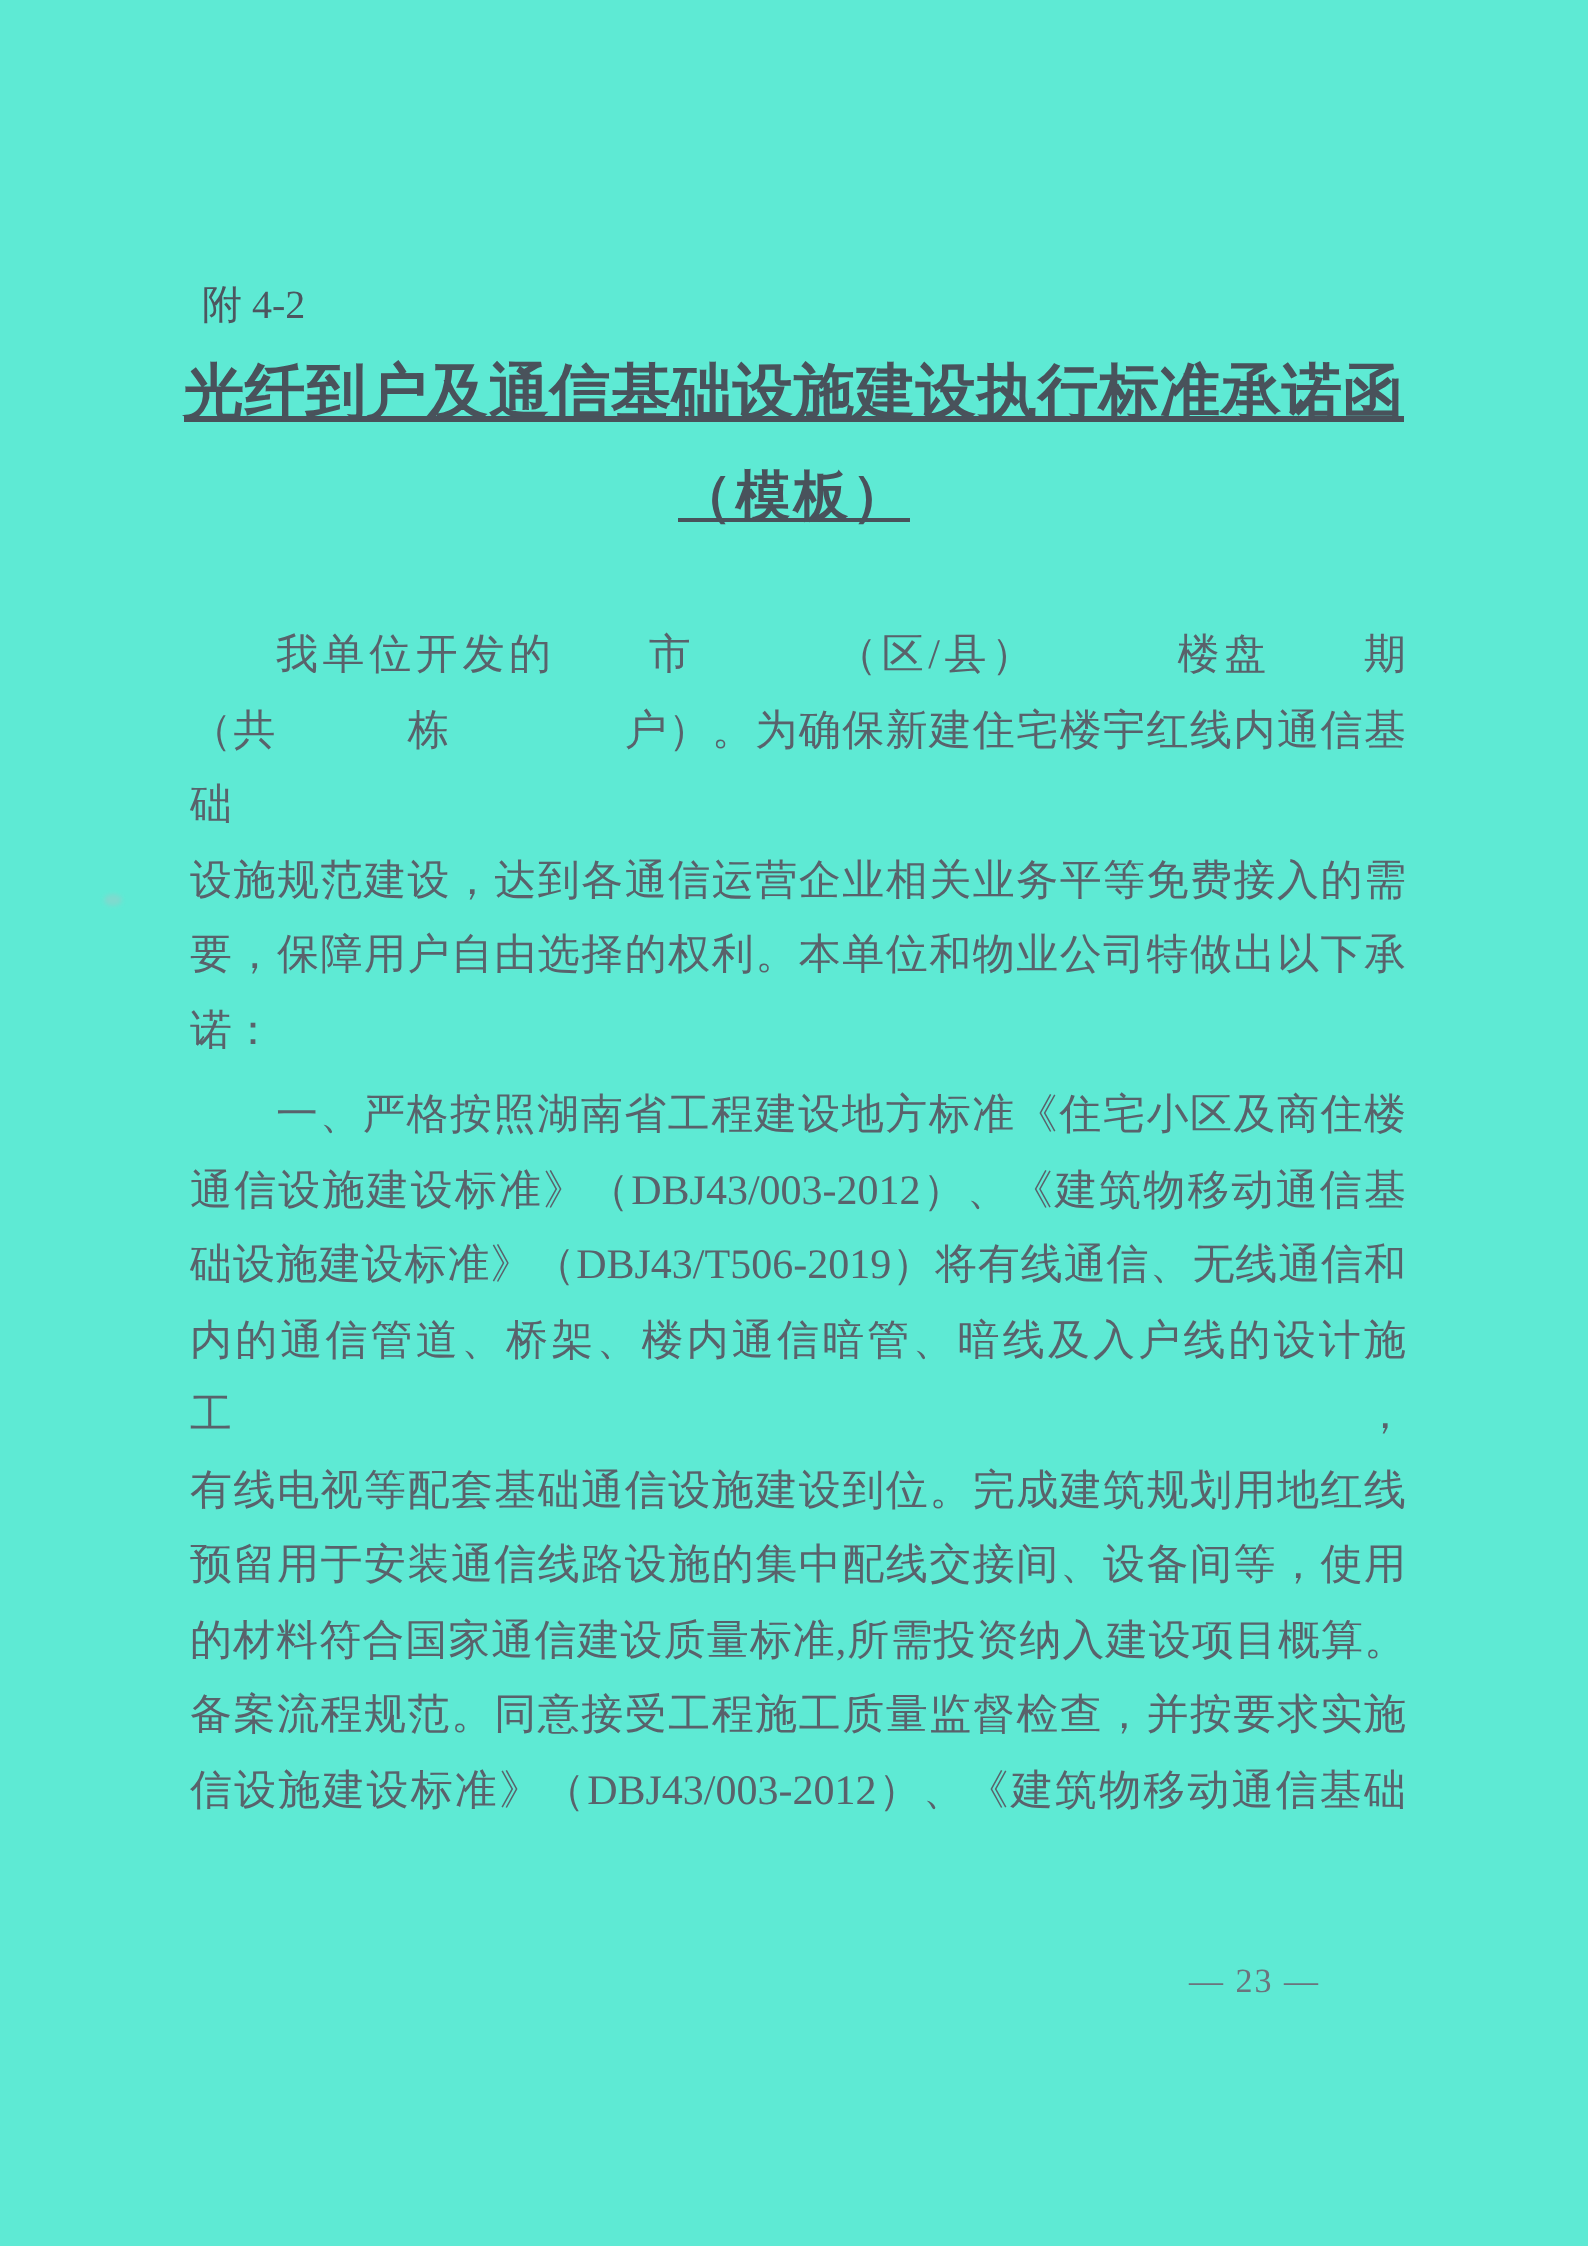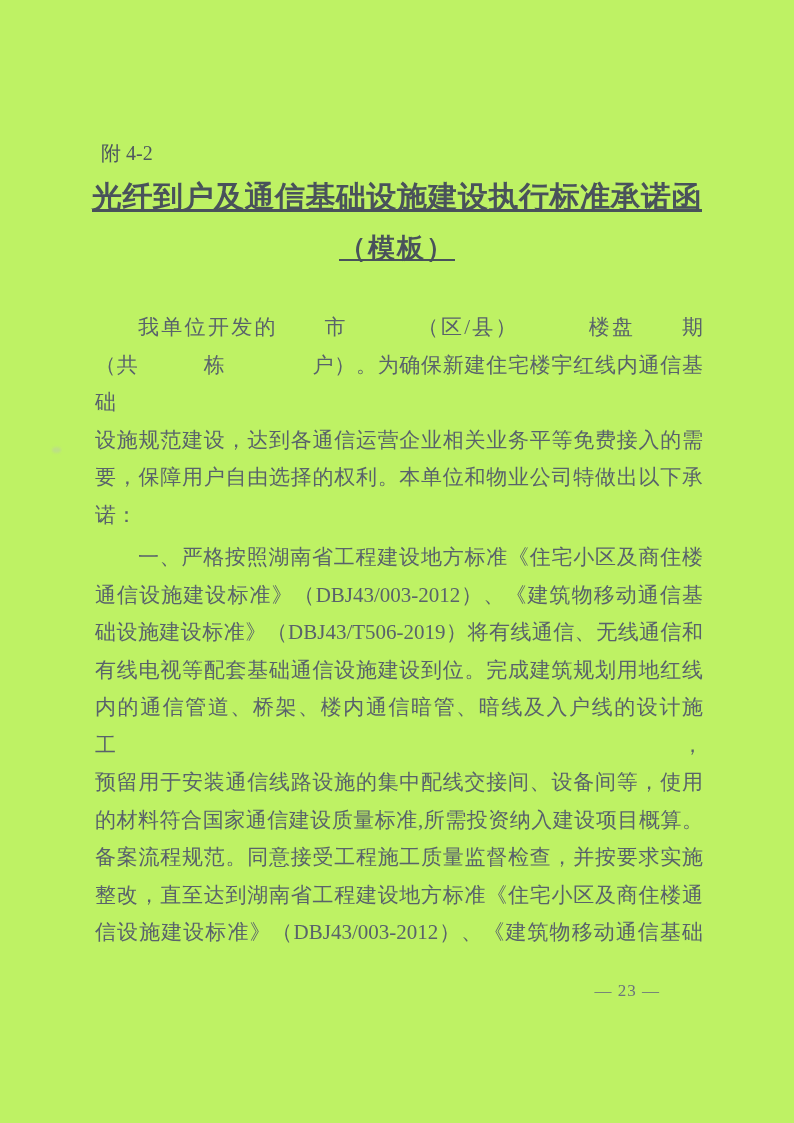--- a/index.html
+++ b/index.html
@@ -1,20 +1,20 @@
 <!DOCTYPE html>
 <html><head>
 <meta charset="utf-8">
 <style>
   html,body { margin:0; padding:0; background:#e8e8e8; }
   .page {
     position:relative;
     width:794px; height:1123px;
     margin:0 auto;
-    background:#bef264;
+    background:#5eead4;
     font-family:"Liberation Serif","DejaVu Serif",serif;
     overflow:hidden;
   }
   .attachment {
     position:absolute; left:101px; top:140px;
     font-size:20px; line-height:26px; color:#4d565f;
   }
   .title-block {
     position:absolute; left:0; right:0; top:178px;
     text-align:center; color:#49525b; font-weight:bold;text-decoration:underline;
@@ -59,26 +59,25 @@
 
   <div class="doc-body" id="doc-body">
       <div class="bline ind">我单位开发的　　市　　　（区/县）　　　楼盘　　期</div>
       <div class="bline">（共　　　栋　　　　户）。为确保新建住宅楼宇红线内通信基础</div>
       <div class="bline">设施规范建设，达到各通信运营企业相关业务平等免费接入的需</div>
       <div class="bline">要，保障用户自由选择的权利。本单位和物业公司特做出以下承</div>
       <div class="bline left">诺：</div>
       <div class="bline ind ps">一、严格按照湖南省工程建设地方标准《住宅小区及商住楼</div>
       <div class="bline">通信设施建设标准》（DBJ43/003-2012）、《建筑物移动通信基</div>
       <div class="bline">础设施建设标准》（DBJ43/T506-2019）将有线通信、无线通信和</div>
+      <div class="bline">内的通信管道、桥架、楼内通信暗管、暗线及入户线的设计施工，</div>
       <div class="bline">有线电视等配套基础通信设施建设到位。完成建筑规划用地红线</div>
-      <div class="bline">内的通信管道、桥架、楼内通信暗管、暗线及入户线的设计施工，</div>
       <div class="bline">预留用于安装通信线路设施的集中配线交接间、设备间等，使用</div>
       <div class="bline">的材料符合国家通信建设质量标准,所需投资纳入建设项目概算。</div>
       <div class="bline">备案流程规范。同意接受工程施工质量监督检查，并按要求实施</div>
-      <div class="bline">整改，直至达到湖南省工程建设地方标准《住宅小区及商住楼通</div>
       <div class="bline">信设施建设标准》（DBJ43/003-2012）、《建筑物移动通信基础</div>
     </div>
 
   <div class="speck"></div>
 
   <div class="page-footer">— 23 —</div>
 
 </div>
 
 </body></html>

